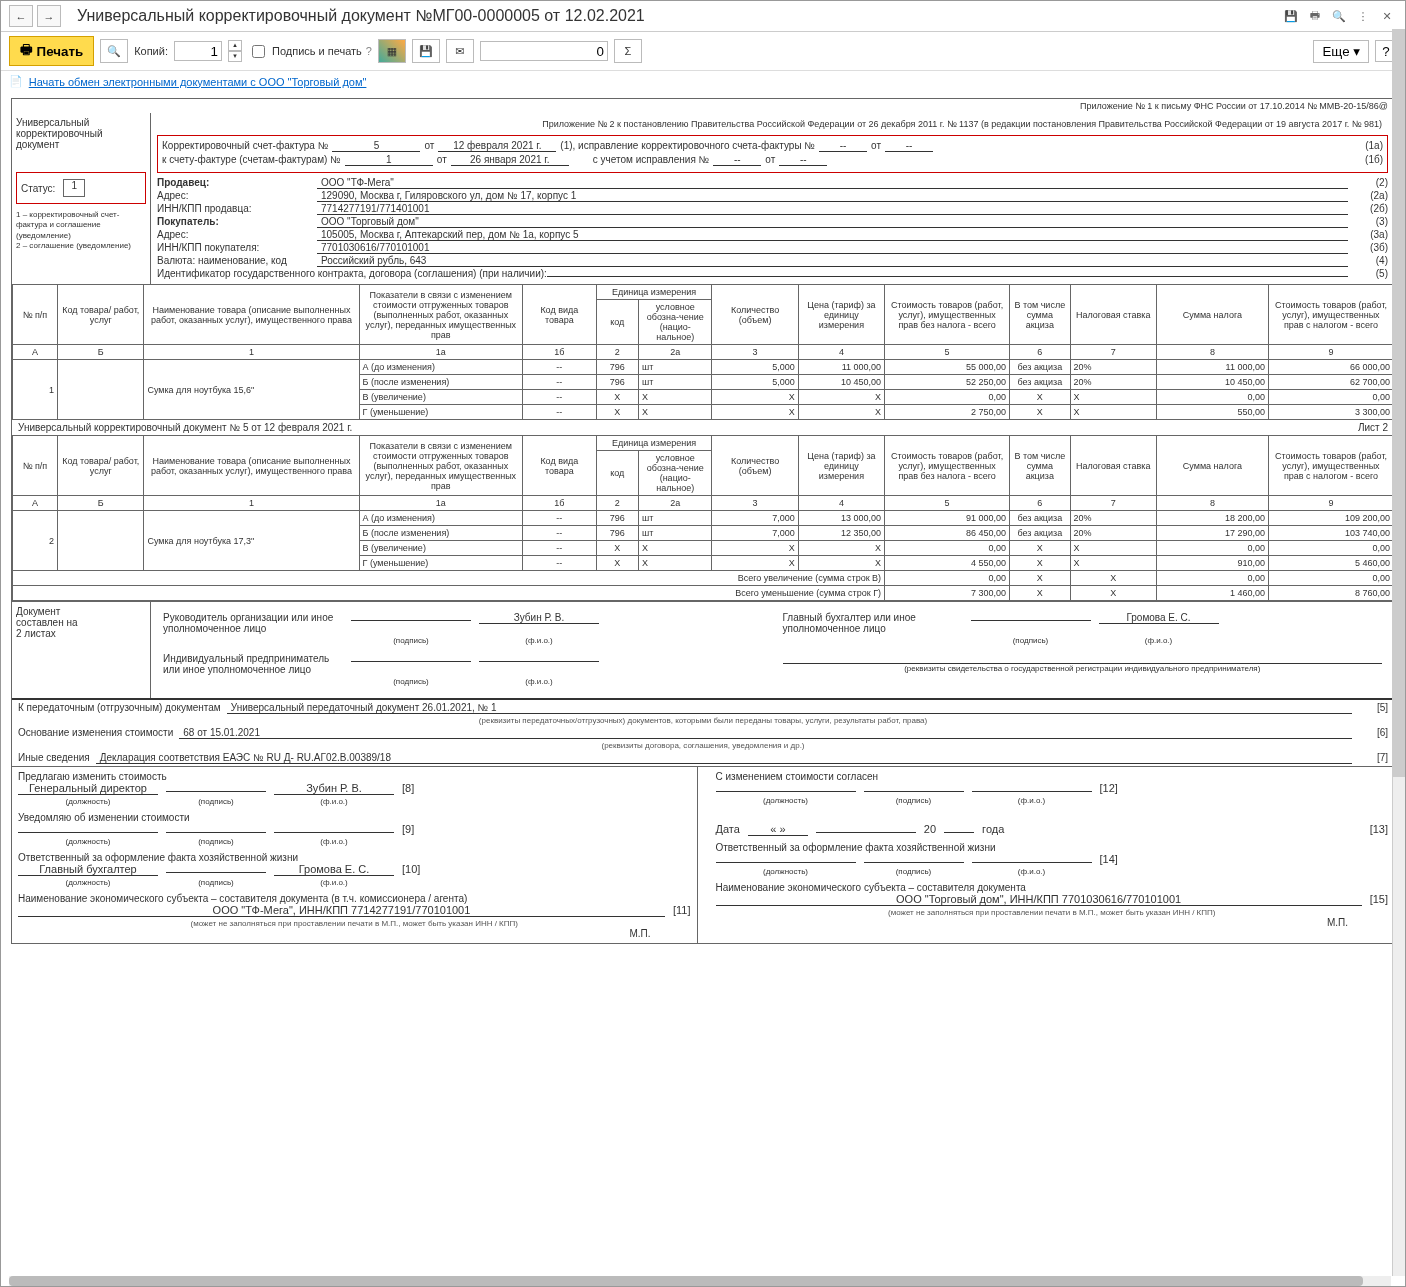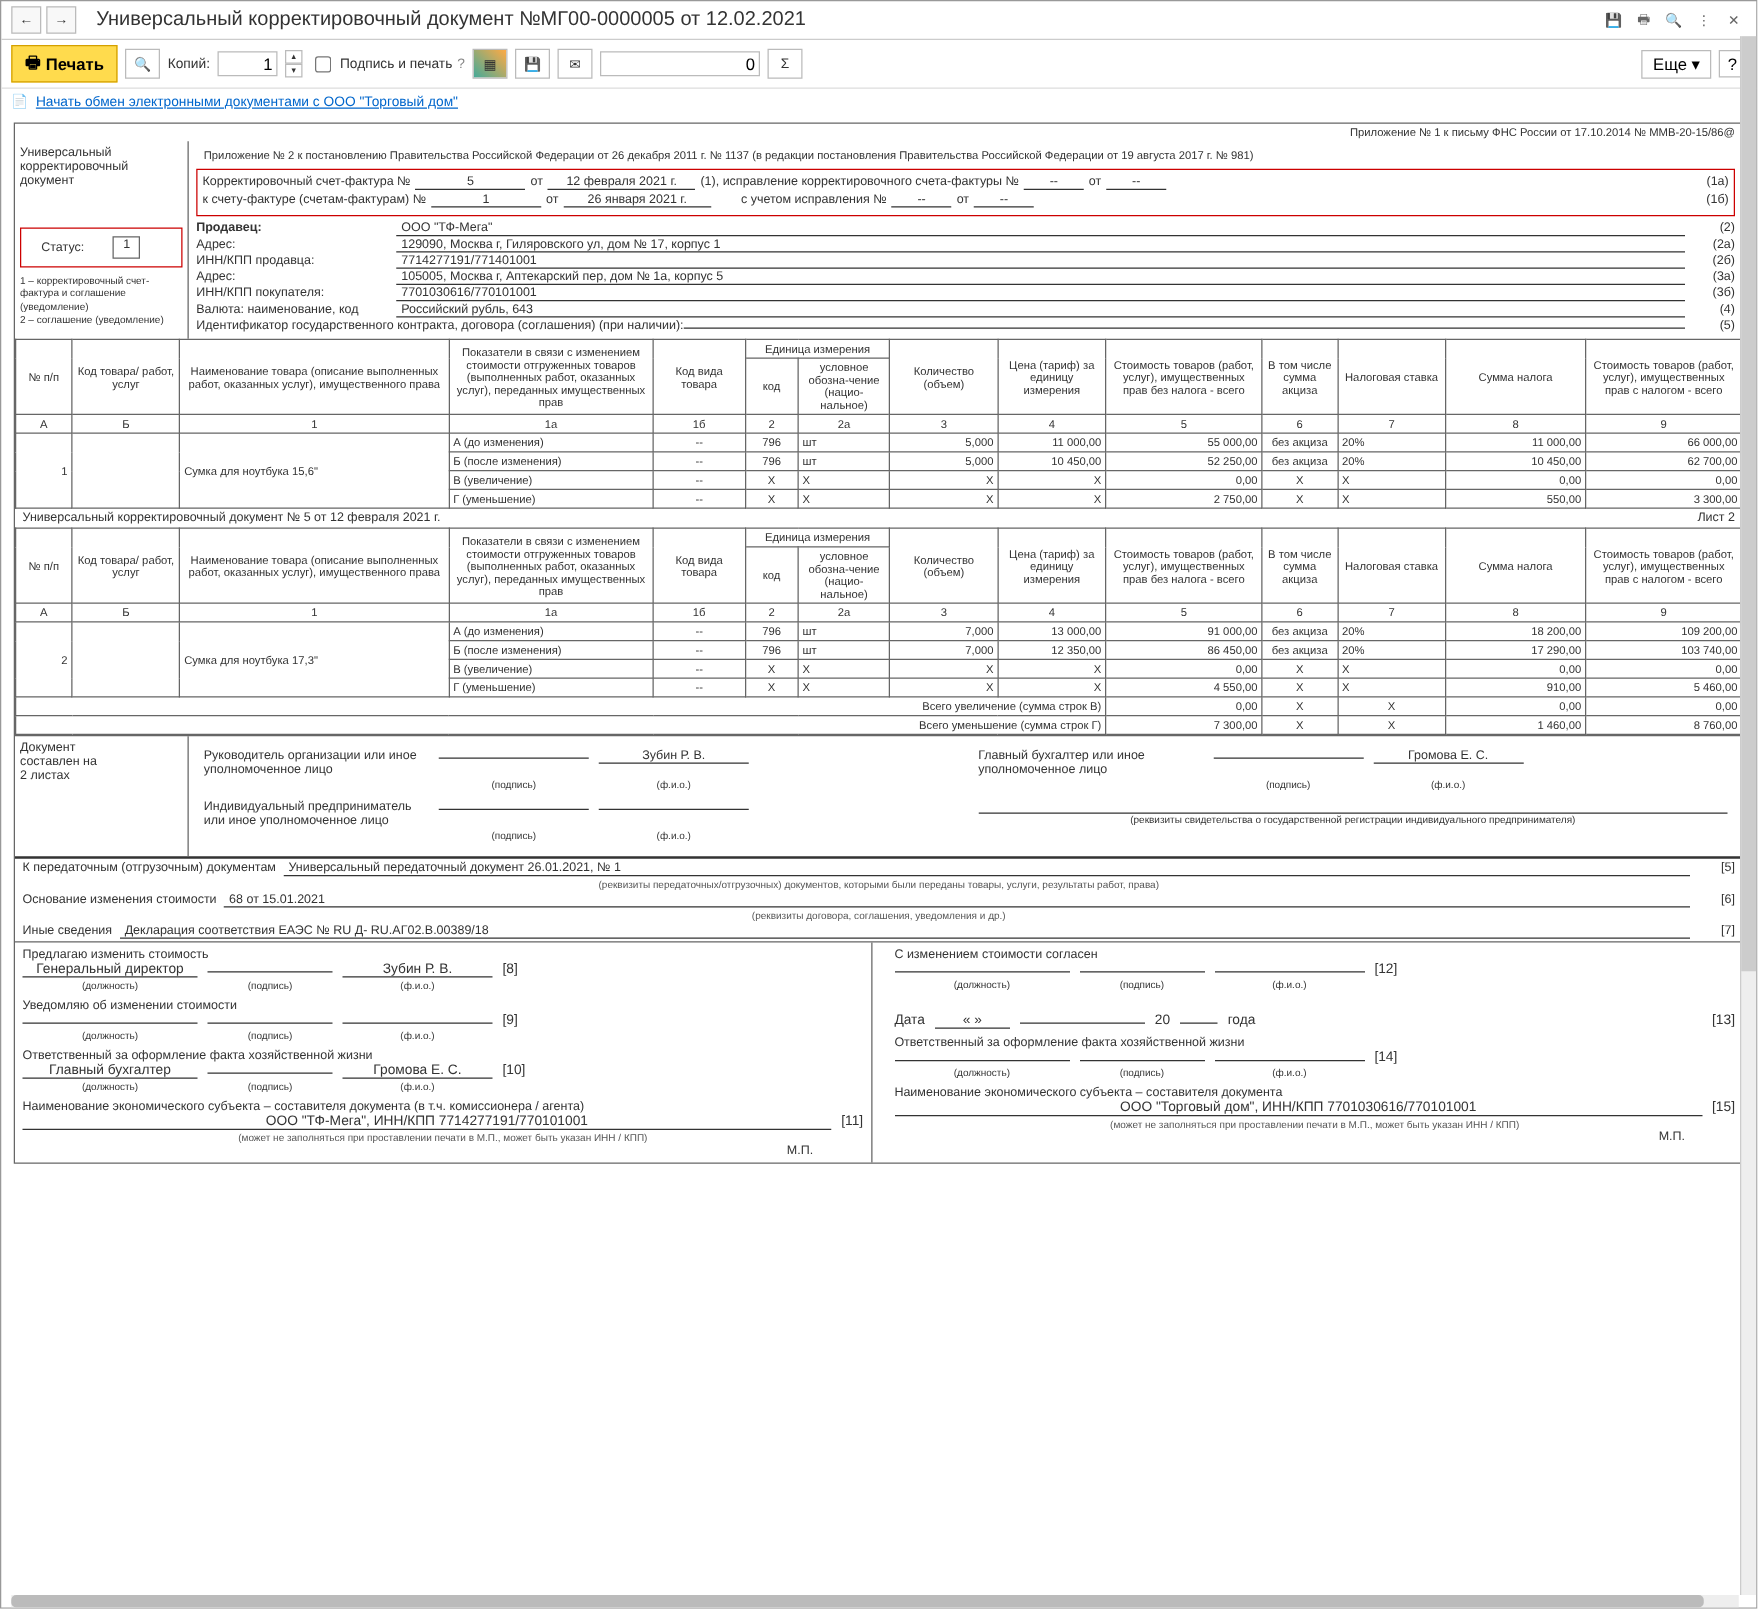--- a/index.html
+++ b/index.html
@@ -18,21 +18,21 @@
 .spinner div{height:9px;border:1px solid #bbb;font-size:7px;text-align:center;cursor:pointer}
 .btn-esh{border:1px solid #bbb;padding:3px 8px;background:#fff;cursor:pointer;margin-left:auto}
 .btn-q{width:22px;height:22px;border:1px solid #bbb;background:#fff;text-align:center;cursor:pointer}
 .linkbar{padding:4px 8px;display:flex;align-items:center;gap:6px}
 .linkbar a{color:#0066cc;}
 .content{padding:6px 10px;overflow:auto;height:calc(100% - 110px)}
 .doc-wrap{border:1px solid #666;position:relative}
 .appendix{text-align:right;font-size:9px;padding:2px 6px}
 .row{display:flex}
 .left-col{width:130px;border-right:1px solid #666;padding:4px;font-size:10px}
-.status-box{border:1px solid #c00;padding:6px 16px;margin-top:32px;display:flex;align-items:center;gap:23px}
+.status-box{border:1px solid #c00;padding:6px 4px;margin-top:22px;display:flex;align-items:center;gap:8px}
 .status-input{border:1px solid #666;width:20px;height:16px;text-align:center}
 .legend{font-size:8px;margin-top:6px;line-height:1.3}
 .main-col{flex:1;padding:4px 6px}
 .hdr-box{border:1px solid #c00;padding:4px;margin-bottom:4px}
 .hdr-line{display:flex;align-items:baseline;gap:4px;font-size:10px;margin-bottom:2px}
 .uline{border-bottom:1px solid #333;min-width:40px;display:inline-block;text-align:center;padding:0 4px}
 .info-line{display:flex;align-items:baseline;font-size:10px;margin:1px 0}
 .info-label{width:160px}
 .info-val{flex:1;border-bottom:1px solid #333;padding-left:4px}
 .info-code{width:40px;text-align:right}
@@ -118,21 +118,21 @@
     <div class="left-col">
      <div>Универсальный корректировочный документ</div>
      <div class="status-box">
       <span>Статус:</span>
       <span class="status-input">1</span>
      </div>
      <div class="legend" style="white-space:pre-line">1 – корректировочный счет-фактура и соглашение (уведомление)
 2 – соглашение (уведомление)</div>
     </div>
     <div class="main-col">
-     <div class="appendix" style="text-align:left;font-size:9px;margin-bottom:4px">Приложение № 2 к постановлению Правительства Российской Федерации от 26 декабря 2011 г. № 1137 (в редакции постановления Правительства Российской Федерации от 19 августа 2017 г. № 981)</div>
+     <div class="appendix" style="text-align:right;font-size:9px;margin-bottom:4px">Приложение № 2 к постановлению Правительства Российской Федерации от 26 декабря 2011 г. № 1137 (в редакции постановления Правительства Российской Федерации от 19 августа 2017 г. № 981)</div>
      <div class="hdr-box">
       <div class="hdr-line">
        <span>Корректировочный счет-фактура №</span>
        <span class="uline" style="min-width:80px">5</span>
        <span>от</span>
        <span class="uline" style="min-width:110px">12 февраля 2021 г.</span>
        <span>(1),  исправление корректировочного счета-фактуры №</span>
        <span class="uline">--</span>
        <span>от</span>
        <span class="uline">--</span>
@@ -159,20 +159,25 @@
               <span class="info-label">Адрес:</span>
               <span class="info-val">129090, Москва г, Гиляровского ул, дом № 17, корпус 1</span>
               <span class="info-code">(2а)</span>
             </div>
      <div class="info-line">
               <span class="info-label">ИНН/КПП продавца:</span>
               <span class="info-val">7714277191/771401001</span>
               <span class="info-code">(2б)</span>
             </div>
      <div class="info-line">
+              <span class="info-label" style="font-weight:bold">Покупатель:</span>
+              <span class="info-val">ООО "Торговый дом"</span>
+              <span class="info-code">(3)</span>
+            </div>
+     <div class="info-line">
               <span class="info-label">Адрес:</span>
               <span class="info-val">105005, Москва г, Аптекарский пер, дом № 1а, корпус 5</span>
               <span class="info-code">(3а)</span>
             </div>
      <div class="info-line">
               <span class="info-label">ИНН/КПП покупателя:</span>
               <span class="info-val">7701030616/770101001</span>
               <span class="info-code">(3б)</span>
             </div>
      <div class="info-line">

